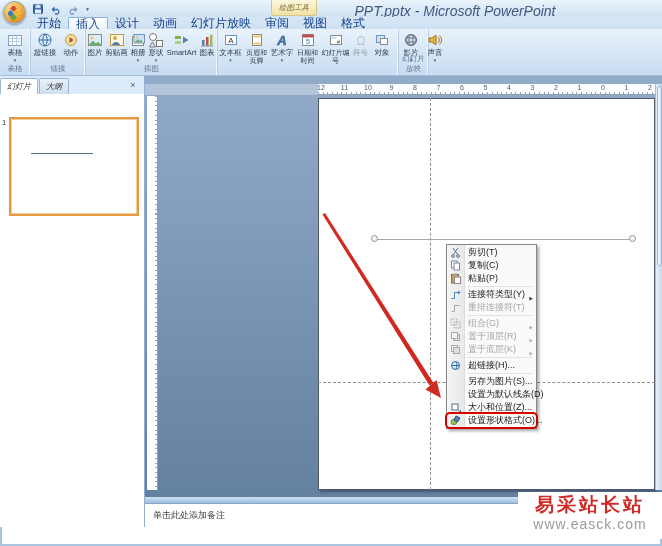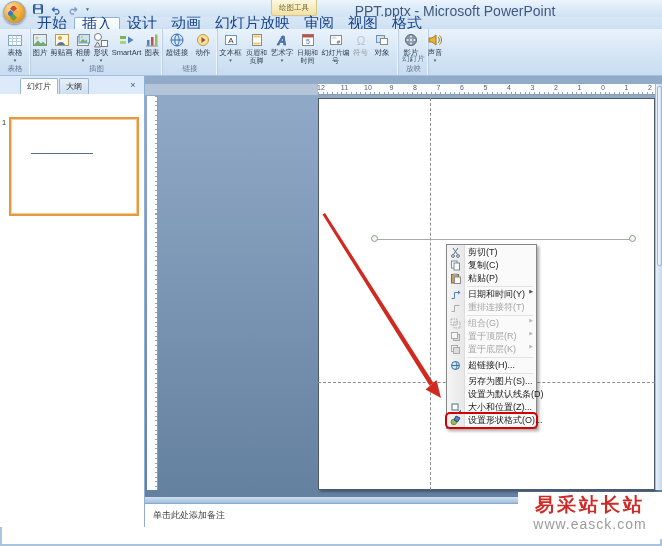--- a/index.html
+++ b/index.html
@@ -1,37 +1,37 @@
 <!DOCTYPE html>
 <html><head>
 <meta charset="utf-8">
 <style>
   html,body{margin:0;padding:0;background:#fff;}
   *{box-sizing:border-box;font-family:"Liberation Sans","DejaVu Sans",sans-serif;}
   #app{position:relative;width:662px;height:546px;overflow:hidden;background:#fff;
        box-shadow:inset 2px 0 0 #aac4de, inset -2px 0 0 #aac4de, inset 0 -2px 0 #aac4de;}
   
   .titlebar{position:absolute;left:0;top:0;width:662px;height:17px;
-            background:linear-gradient(#eaf4fd,#cfe2f3);}
+            background:linear-gradient(#eaf4fd,#cfe2f3);font-style:italic;}
   .orb{position:absolute;left:3px;top:1px;width:23px;height:23px;border-radius:50%;z-index:5;
        background:radial-gradient(circle at 35% 30%,#ffe09a,#f2a637 55%,#c97c17);
        border:1px solid #89a7c9;box-shadow:0 1px 2px rgba(0,0,0,.35);}
   .orb svg{position:absolute;left:4px;top:4px;}
   .qat{position:absolute;left:31px;top:2px;height:13px;display:flex;align-items:center;gap:5px;}
   .qat .qbtn{width:13px;height:12px;display:flex;align-items:center;justify-content:center;}
   .qat .qmore{font-size:5px;color:#44618c;}
   .ctx-chip{position:absolute;left:271px;top:0;width:46px;height:16px;border-radius:0 0 3px 3px;
             background:linear-gradient(#fdf7de,#f1e1a8);border:1px solid #d8c687;border-top:none;
             font-size:7.5px;color:#786a30;text-align:center;line-height:15px;}
   .win-title{position:absolute;left:340px;top:3px;width:230px;text-align:center;
              font-size:14px;color:#41597e;}
   
   .tabrow{position:absolute;left:0;top:17px;width:662px;height:12px;
           background:linear-gradient(#d8e7f6,#cde0f2);display:flex;padding-left:30px;}
-  .rtab{height:12px;line-height:12px;padding:0 7px;font-size:15px;color:#15428b;position:relative;}
+  .rtab{height:12px;line-height:12px;padding:0 7px;font-size:12px;color:#15428b;position:relative;}
   .rtab.active{background:linear-gradient(#fdfeff,#eef5fc);border:1px solid #8db2e3;border-bottom:none;
                border-radius:2px 2px 0 0;}
   
   .ribbon{position:absolute;left:0;top:29px;width:662px;height:47px;
           background:linear-gradient(#e9f2fb,#d5e5f5 55%,#c9dcf0);
           border-bottom:1px solid #a5c0dd;display:flex;}
   .rgroup{position:relative;height:100%;border-right:1px solid #b9cee5;
           box-shadow:inset -1px 0 0 #eef5fc;flex:none;}
   .rgroup .gname{position:absolute;left:0;bottom:1px;width:100%;text-align:center;
                  font-size:7.5px;color:#5f7993;}
@@ -39,21 +39,21 @@
   .rbtn{flex:none;display:flex;flex-direction:column;align-items:center;padding-top:2px;cursor:default;}
   .rbtn .ric{width:17px;height:17px;display:flex;align-items:center;justify-content:center;}
   .rbtn .rlabel{font-size:7.5px;line-height:1.08;color:#2c3c4e;text-align:center;margin-top:1px;}
   .rbtn .rlabel.two{font-size:7px;}
   .rbtn .rarrow{font-size:4.5px;color:#4c627c;margin-top:1px;}
   .rbtn.disabled{opacity:.45;filter:grayscale(1);}
   
   .panel{position:absolute;left:0;top:76px;width:145px;height:451px;
          background:linear-gradient(#dceafa,#d3e3f5);border-right:1px solid #8fb0d2;}
   .panel-body{position:absolute;left:0;top:18px;width:144px;height:433px;background:#fff;}
-  .ptabs{position:absolute;left:20px;top:2px;height:16px;display:flex;}
+  .ptabs{position:absolute;left:0;top:2px;height:16px;display:flex;font-style:italic;}
   .ptab{height:16px;line-height:15px;padding:0 6px;font-size:8px;color:#333;
         background:linear-gradient(#e7f0fa,#cfdff1);border:1px solid #9ab6d6;border-bottom:none;
         border-radius:2px 2px 0 0;margin-right:1px;}
   .ptab.active{background:#fff;}
   .pclose{position:absolute;right:5px;top:3px;width:12px;height:12px;font-size:9px;line-height:11px;
           text-align:center;color:#44618c;border:1px solid transparent;}
   .thumb-num{position:absolute;left:2px;top:24px;font-size:7.5px;color:#333;}
   .thumb{position:absolute;left:9px;top:23px;width:130px;height:99px;background:#fff;
          border:2px solid #e49a40;box-shadow:0 0 0 1px #f3cc9a inset;}
   .thumb-line{position:absolute;left:16%;top:34px;width:49%;height:1px;background:#53708f;}
@@ -82,21 +82,21 @@
           border:1px solid #87a087;z-index:5;}
   .scroll-v{position:absolute;left:655px;top:84px;width:7px;height:406px;
             background:linear-gradient(90deg,#e6eff9,#c6d9ee);border-left:1px solid #a5bedb;}
   .scroll-v .sthumb{position:absolute;left:1px;top:2px;width:5px;height:180px;border-radius:2px;
             background:linear-gradient(90deg,#f4f9fe,#cfe2f4);border:1px solid #9db8d6;}
   
   .menu{position:absolute;left:446px;top:244px;width:91px;background:#fafafa;
         border:1px solid #868686;box-shadow:2px 2px 3px rgba(0,0,0,.35);padding:1px 0;z-index:20;}
   .menu::before{content:"";position:absolute;left:0;top:0;bottom:0;width:17px;
         background:linear-gradient(90deg,#f5f5f5,#e8e8e8);border-right:1px solid #dcdcdc;}
-  .mrow{position:relative;height:13px;display:flex;align-items:flex-start;padding-left:21px;
+  .mrow{position:relative;height:13px;display:flex;align-items:flex-end;padding-left:21px;
         font-size:9px;color:#1c1c1c;white-space:nowrap;overflow:visible;}
   .mrow .mic{position:absolute;left:3px;top:1px;width:12px;height:11px;}
   .mrow .sub{position:absolute;right:3px;font-size:5px;color:#4a4a4a;}
   .mrow.disabled{color:#a6a6a6;}
   .mrow.disabled .sub{color:#b8b8b8;}
   .mrow.hl{box-shadow:0 0 0 2px #d40000;border-radius:3px;z-index:22;}
   .msep{height:1px;background:#e2e2e2;margin:1px 3px 1px 20px;}
   
   .splitter{position:absolute;left:145px;top:497px;width:517px;height:6px;
             background:linear-gradient(#cfe0f2,#a2c0de);}
@@ -175,20 +175,43 @@
                 <rect x="1.5" y="3.5" width="13" height="10" fill="#fff" stroke="#7e9fc6"></rect>
                 <path d="M1.5 6.5h13M1.5 9.5h13M5.5 3.5v10M9.5 3.5v10" stroke="#b8cde6" fill="none"></path>
               </svg>
             </span>
             <span class="rlabel">表格</span>
             <span class="rarrow">▼</span>
           </div>
         </div>
         <div class="gname">表格</div>
       </div>
+      <div class="rgroup" style="width: 55px;">
+        <div class="gbtns">
+          <div class="rbtn" style="width: 28px;">
+            <span class="ric">
+              <svg width="16" height="16">
+                <circle cx="8" cy="8" r="6" fill="#d6e9fb" stroke="#3a6ea5"></circle>
+                <path d="M2 8h12M8 2a9 9 0 010 12M8 2a9 9 0 000 12" stroke="#3a6ea5" fill="none"></path>
+              </svg>
+            </span>
+            <span class="rlabel">超链接</span>
+          </div>
+          <div class="rbtn" style="width: 24px;">
+            <span class="ric">
+              <svg width="16" height="16">
+                <circle cx="8" cy="8" r="5.5" fill="#f3e29a" stroke="#c09a3e"></circle>
+                <path d="M6.5 5l4 3-4 3z" fill="#b0413e"></path>
+              </svg>
+            </span>
+            <span class="rlabel">动作</span>
+          </div>
+        </div>
+        <div class="gname">链接</div>
+      </div>
       <div class="rgroup" style="width: 132px;">
         <div class="gbtns">
           <div class="rbtn" style="width: 18px;">
             <span class="ric">
               <svg width="16" height="16">
                 <rect x="1.5" y="2.5" width="13" height="11" fill="#dceefb" stroke="#8a8a8a"></rect>
                 <circle cx="5" cy="6" r="1.5" fill="#f6c44a"></circle>
                 <path d="M2 12.5l4-4 3 3 2-2 3 3v1H2z" fill="#6fae6f"></path>
               </svg>
             </span>
@@ -243,43 +266,20 @@
                 <path d="M2 14h12" stroke="#888"></path>
                 <rect x="3" y="8" width="2.5" height="5.5" fill="#4f81bd"></rect>
                 <rect x="7" y="5" width="2.5" height="8.5" fill="#c0504d"></rect>
                 <rect x="11" y="2.5" width="2.5" height="11" fill="#9bbb59"></rect>
               </svg>
             </span>
             <span class="rlabel">图表</span>
           </div>
         </div>
         <div class="gname">插图</div>
-      </div>
-      <div class="rgroup" style="width: 55px;">
-        <div class="gbtns">
-          <div class="rbtn" style="width: 28px;">
-            <span class="ric">
-              <svg width="16" height="16">
-                <circle cx="8" cy="8" r="6" fill="#d6e9fb" stroke="#3a6ea5"></circle>
-                <path d="M2 8h12M8 2a9 9 0 010 12M8 2a9 9 0 000 12" stroke="#3a6ea5" fill="none"></path>
-              </svg>
-            </span>
-            <span class="rlabel">超链接</span>
-          </div>
-          <div class="rbtn" style="width: 24px;">
-            <span class="ric">
-              <svg width="16" height="16">
-                <circle cx="8" cy="8" r="5.5" fill="#f3e29a" stroke="#c09a3e"></circle>
-                <path d="M6.5 5l4 3-4 3z" fill="#b0413e"></path>
-              </svg>
-            </span>
-            <span class="rlabel">动作</span>
-          </div>
-        </div>
-        <div class="gname">链接</div>
       </div>
       <div class="rgroup" style="width: 181px;">
         <div class="gbtns">
           <div class="rbtn" style="width: 25px;">
             <span class="ric">
               <svg width="16" height="16">
                 <rect x="2.5" y="3.5" width="11" height="9" fill="#fff" stroke="#6f93bd"></rect>
                 <text x="8" y="10.5" font-size="8" text-anchor="middle" fill="#333">A</text>
               </svg>
             </span>
@@ -443,21 +443,21 @@
             <rect x="4.5" y="4" width="6" height="6.5" fill="#fff" stroke="#8a8a8a"></rect>
           </svg></span>
         <span class="mlabel">粘贴(P)</span>
       </div>
       <div class="msep"></div>
       <div class="mrow">
         <span class="mic"><svg width="12" height="11">
             <path d="M1.5 9.5h3v-6h4" fill="none" stroke="#4f81bd"></path>
             <path d="M8 1.5l2.5 2L8 5.5z" fill="#4f81bd"></path>
           </svg></span>
-        <span class="mlabel">日期和时间(Y)</span>
+        <span class="mlabel">连接符类型(Y)</span>
         <span class="sub">▶</span>
       </div>
       <div class="mrow disabled">
         <span class="mic"><svg width="12" height="11">
             <path d="M1.5 9.5h3v-6h5" fill="none" stroke="#aaa"></path>
           </svg></span>
         <span class="mlabel">重排连接符(T)</span>
       </div>
       <div class="msep"></div>
       <div class="mrow disabled">

